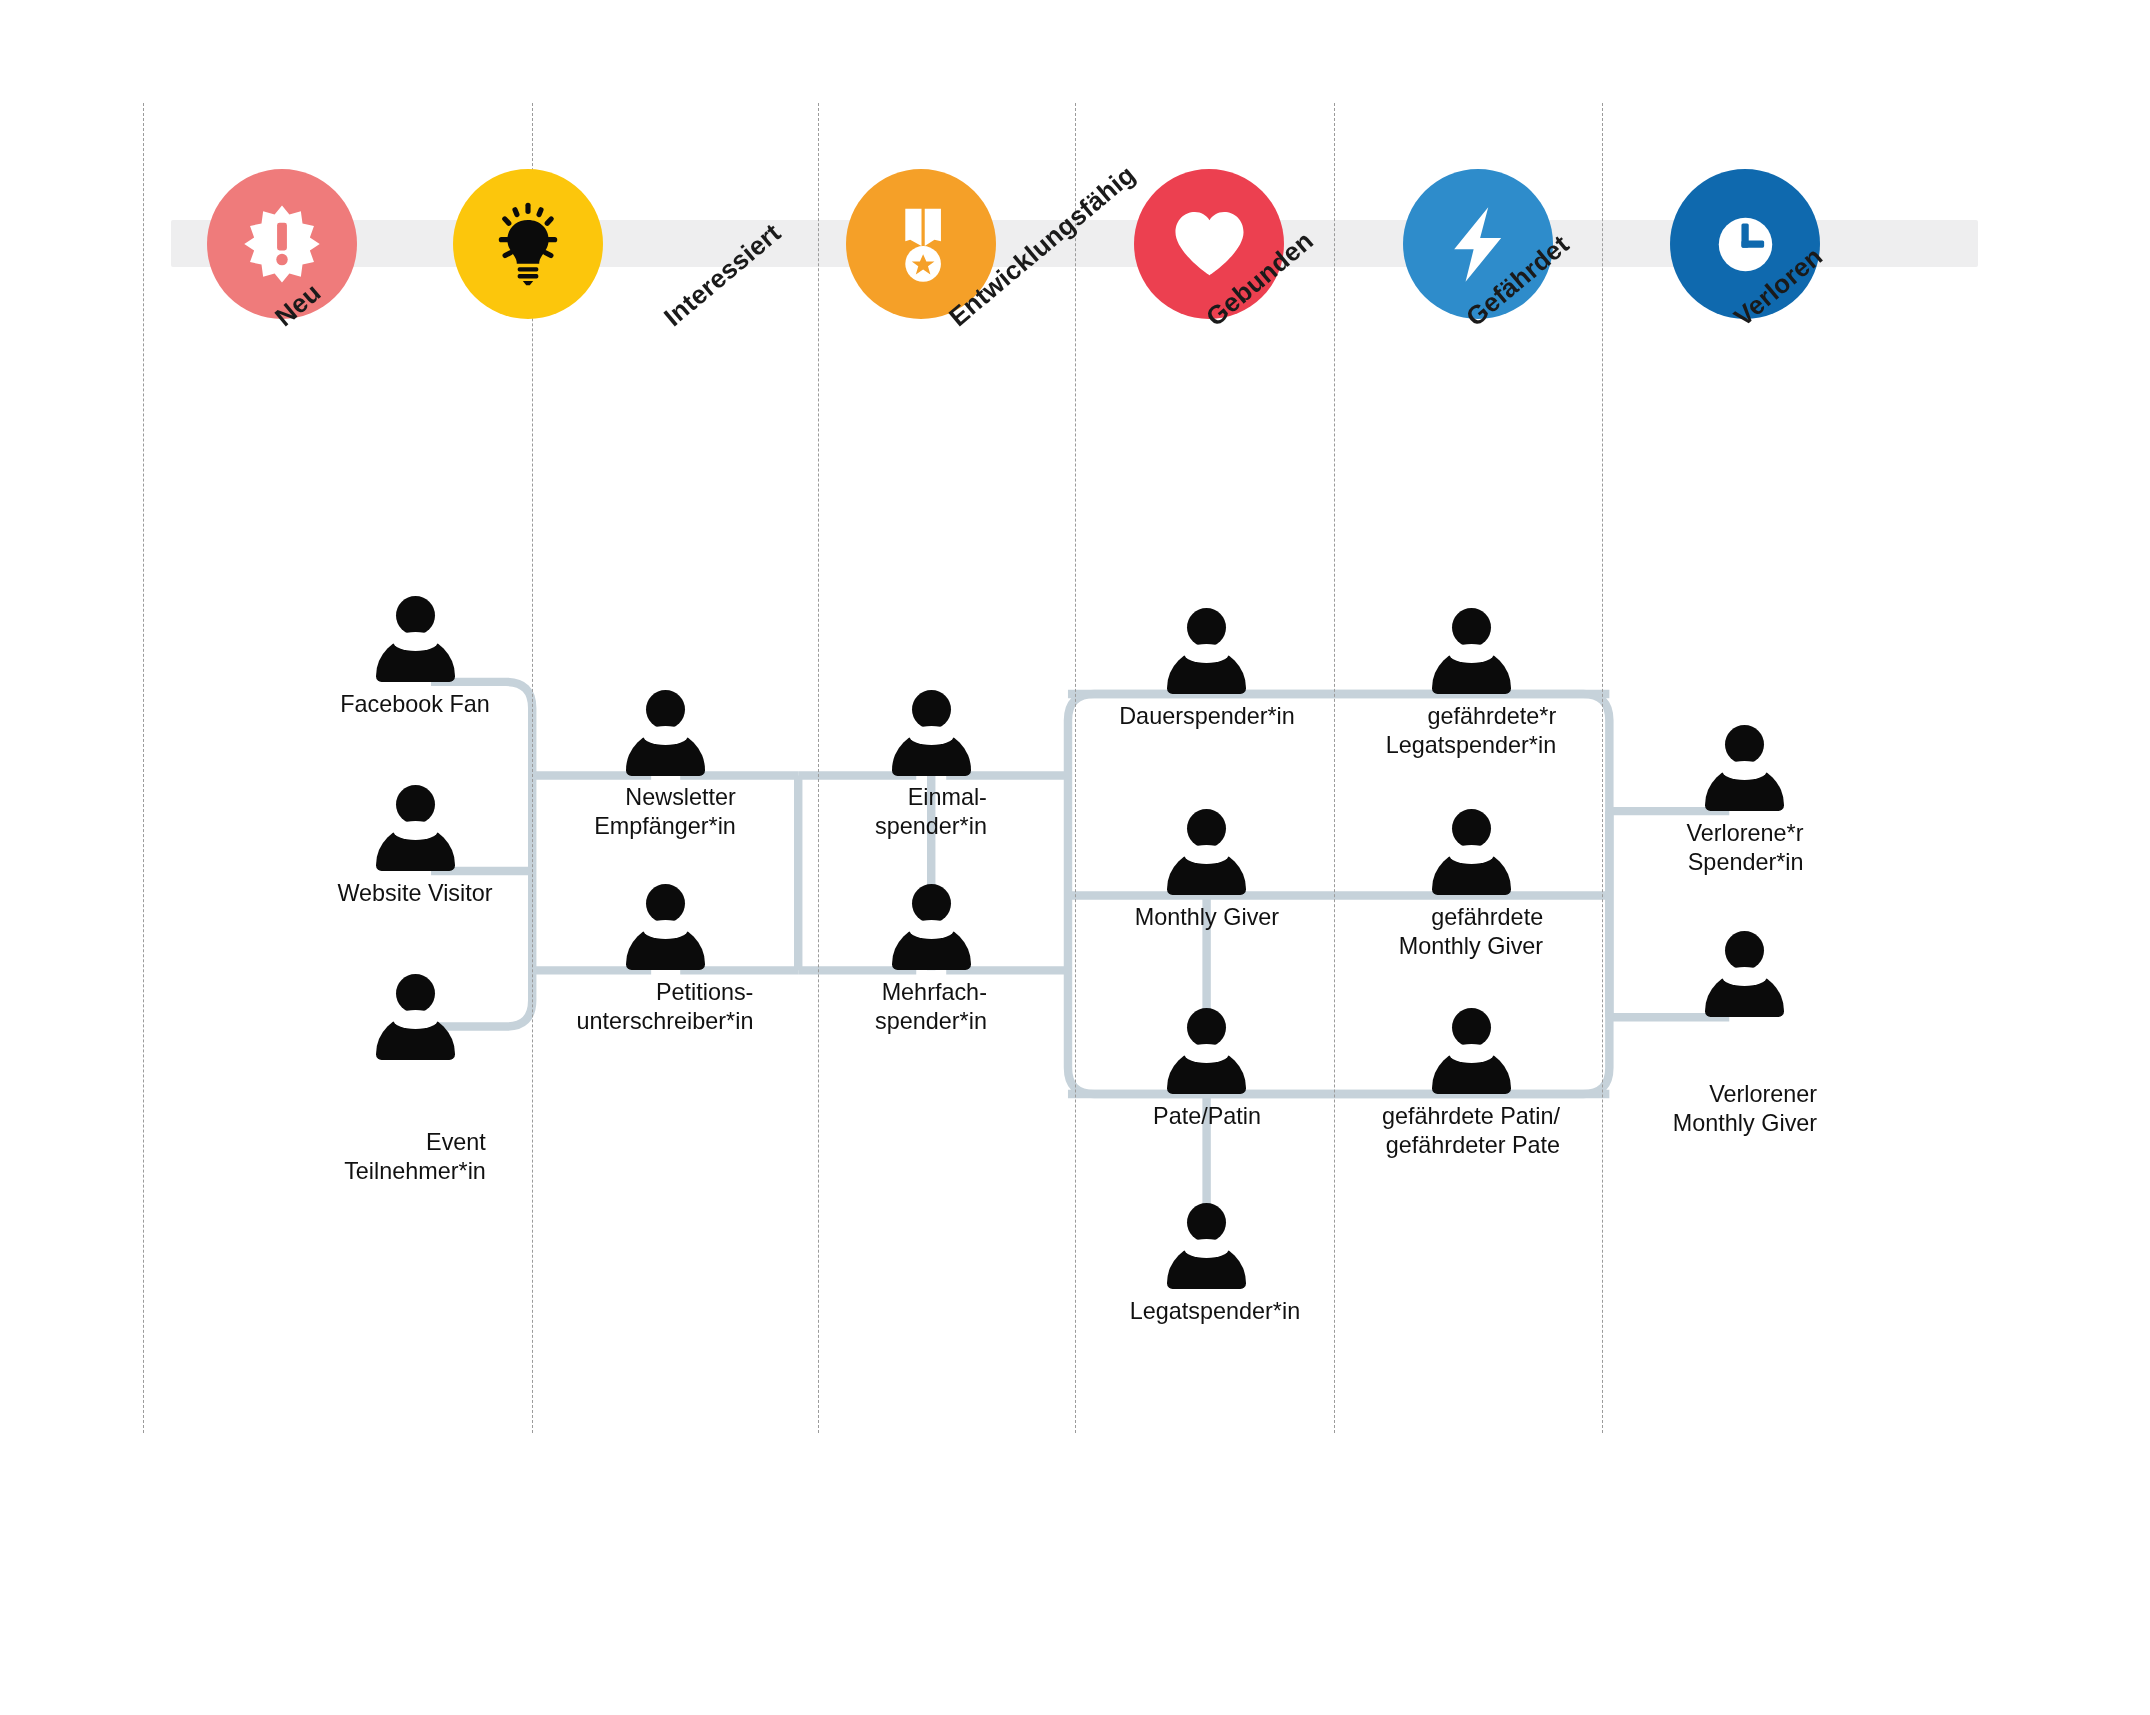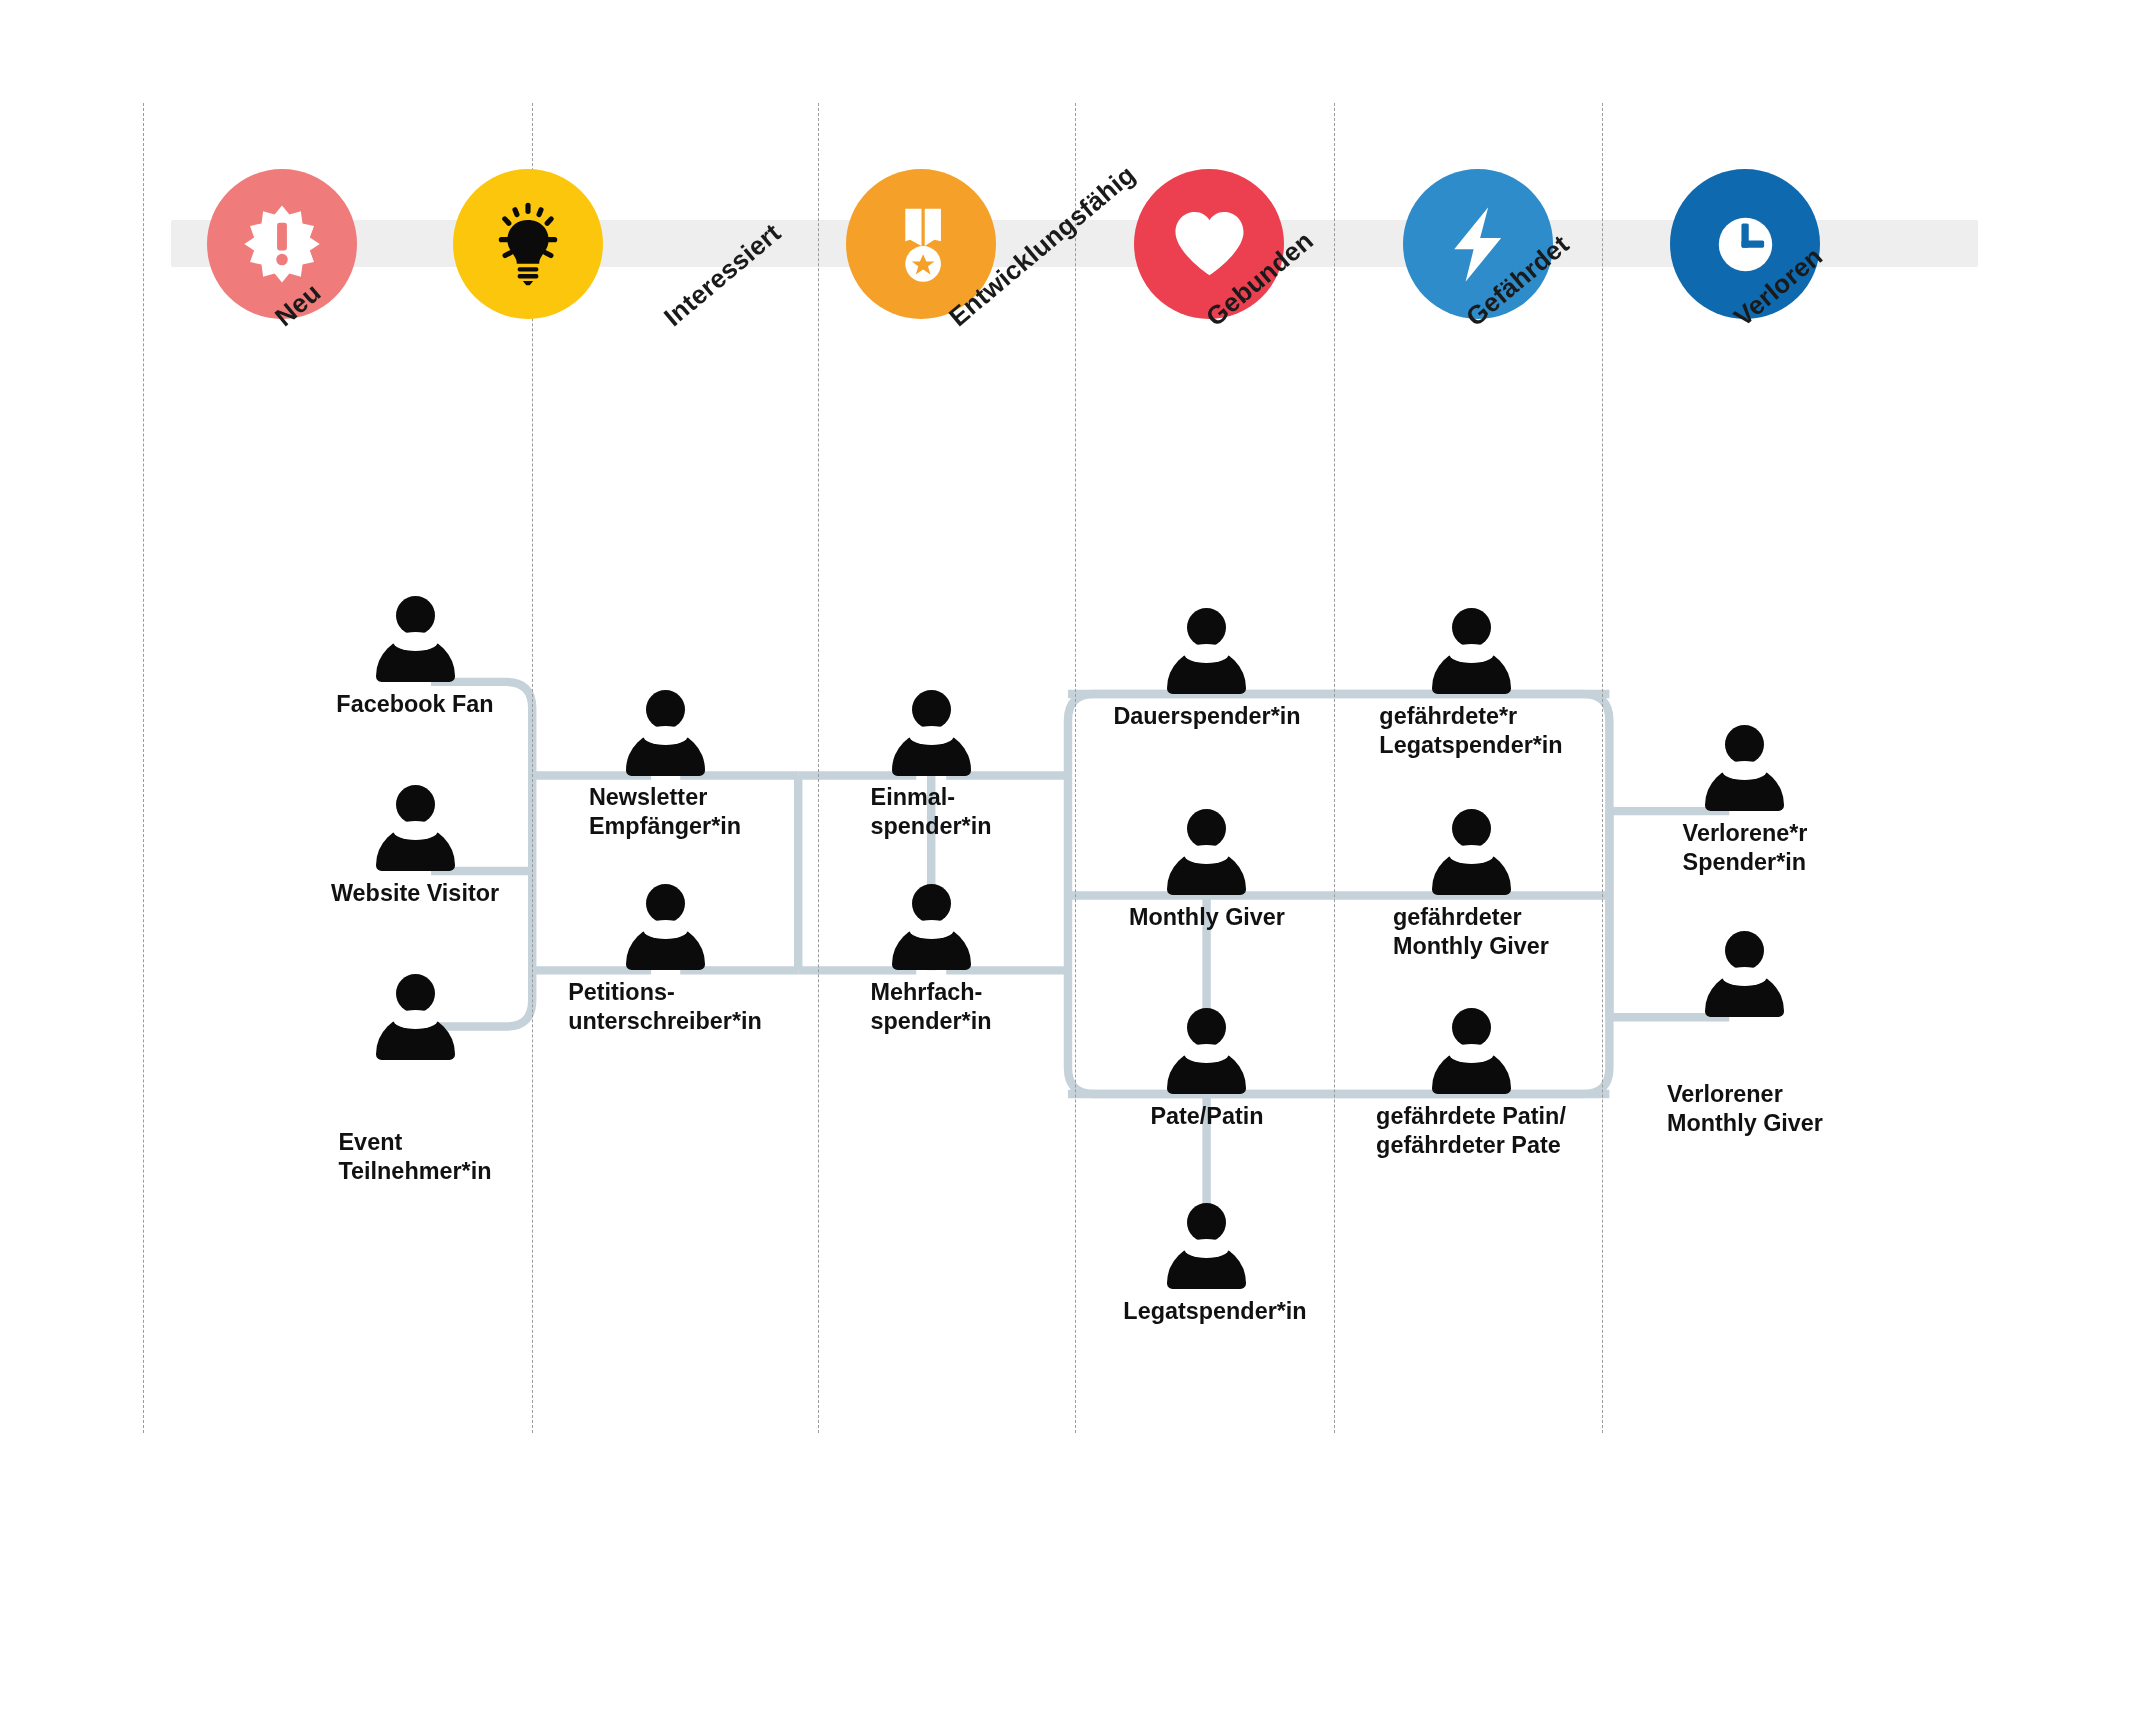--- a/index.html
+++ b/index.html
@@ -41,22 +41,22 @@
     position:absolute;left:0;top:41px;width:79px;height:45px;
     background:#0b0b0b;
     border-radius:39px 39px 5.6px 5.6px;
   }
   .person .neck{
     position:absolute;left:17px;top:36px;width:45px;height:19px;
     border-radius:50%;
     background:#ffffff;
   }
   .person-label{
-    position:absolute;text-align:left;white-space:pre-line;
-    font-size:23.4px;font-weight:700;color:#111111;line-height:1.22;
+    position:absolute;text-align:right;white-space:pre-line;
+    font-size:23.4px;font-weight:400;color:#111111;line-height:1.22;
     transform:translateX(-50%);
   }
 </style>
 </head>
 <body>
 
 <div id="stage">
 
   <svg class="layer" viewBox="0 0 2295 1831">
     <g fill="none" stroke="#c6d2da" stroke-width="9" stroke-linecap="butt">
@@ -247,21 +247,21 @@
         <div class="body"></div>
         <div class="neck"></div>
       </div>
       <div class="person-label" style="left: 1471px; top: 702px;">gefährdete*r
 Legatspender*in</div>
       <div class="person" style="left: 1432px; top: 809px;">
         <div class="head"></div>
         <div class="body"></div>
         <div class="neck"></div>
       </div>
-      <div class="person-label" style="left: 1471px; top: 903px;">gefährdeter
+      <div class="person-label" style="left: 1471px; top: 903px;">gefährdete
 Monthly Giver</div>
       <div class="person" style="left: 1432px; top: 1008px;">
         <div class="head"></div>
         <div class="body"></div>
         <div class="neck"></div>
       </div>
       <div class="person-label" style="left: 1471px; top: 1102px;">gefährdete Patin/
 gefährdeter Pate</div>
       <div class="person" style="left: 1705px; top: 725px;">
         <div class="head"></div>

